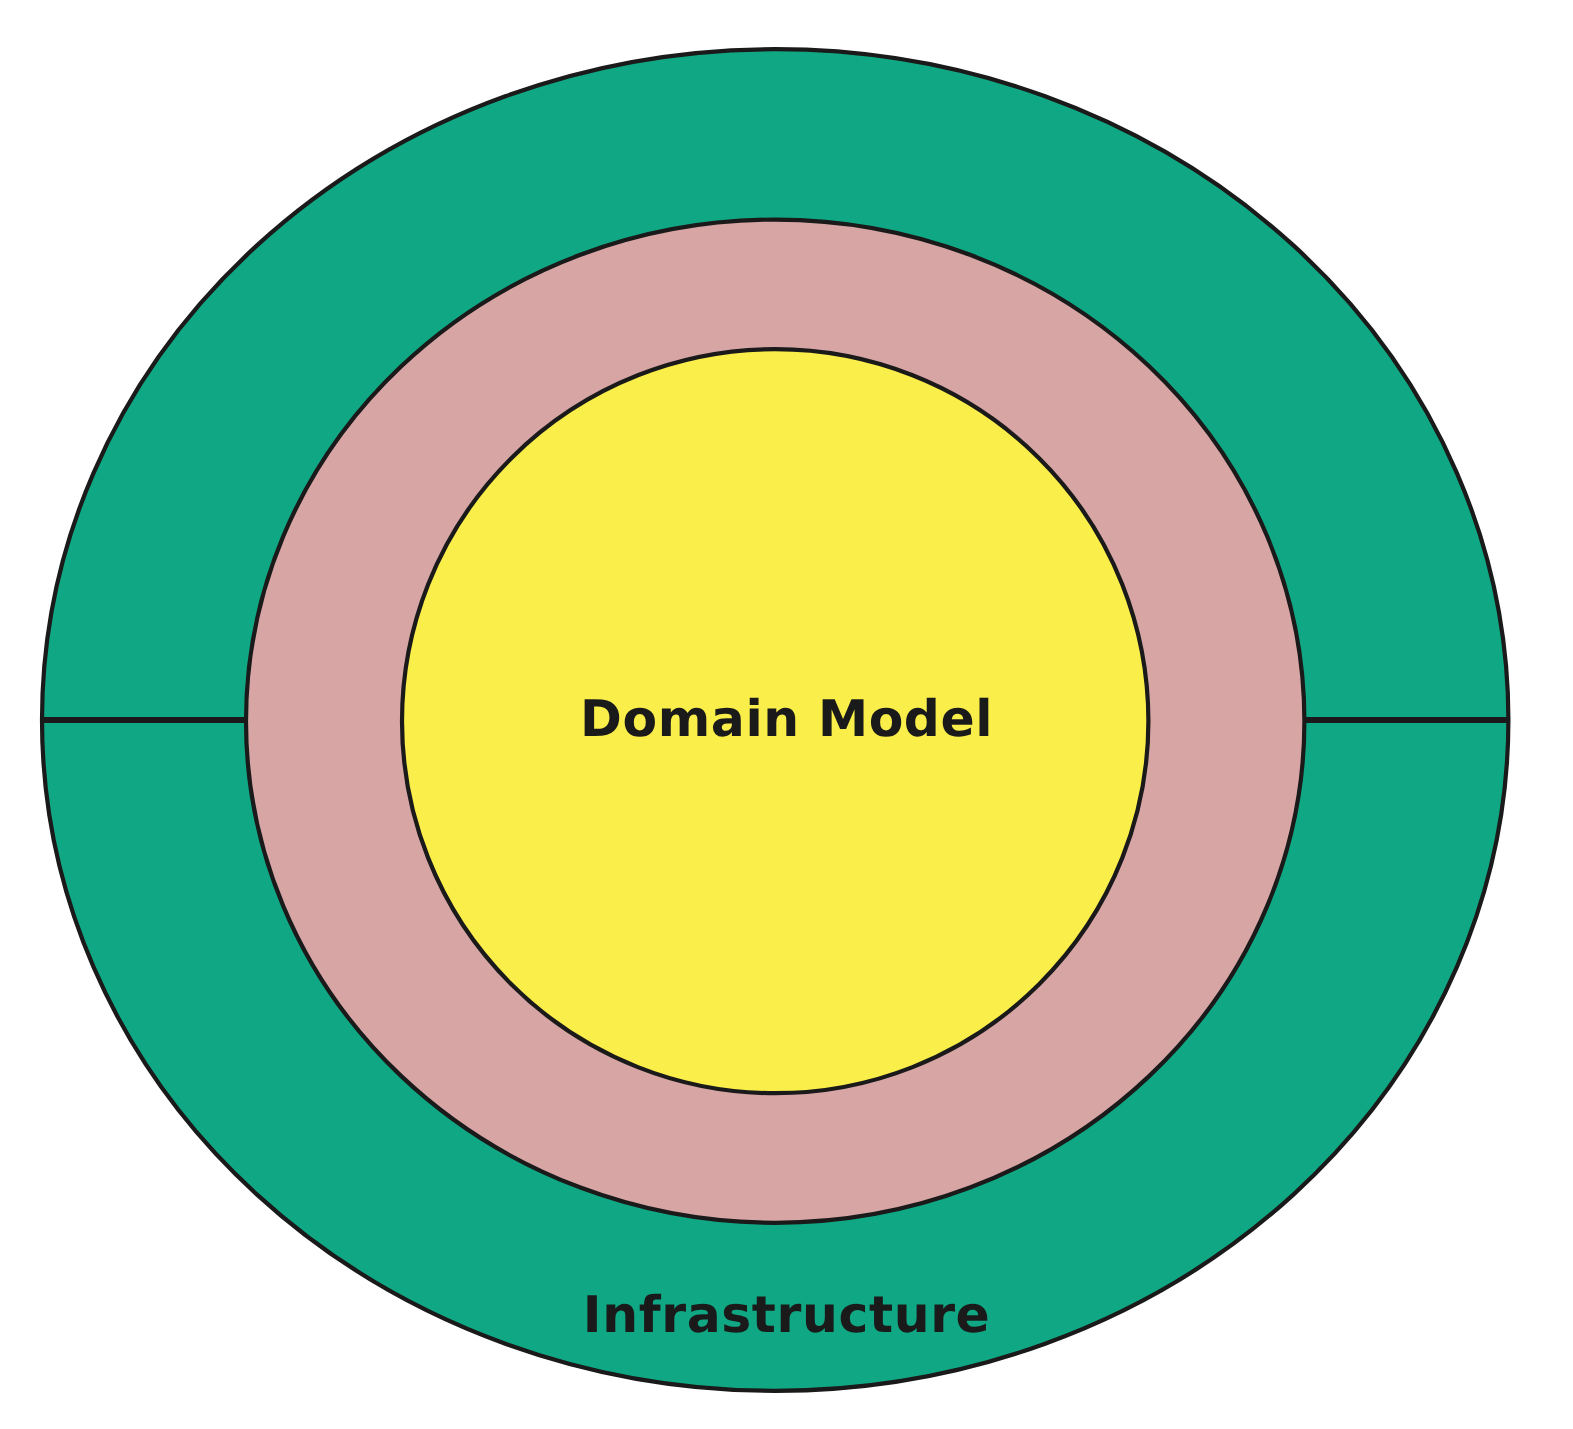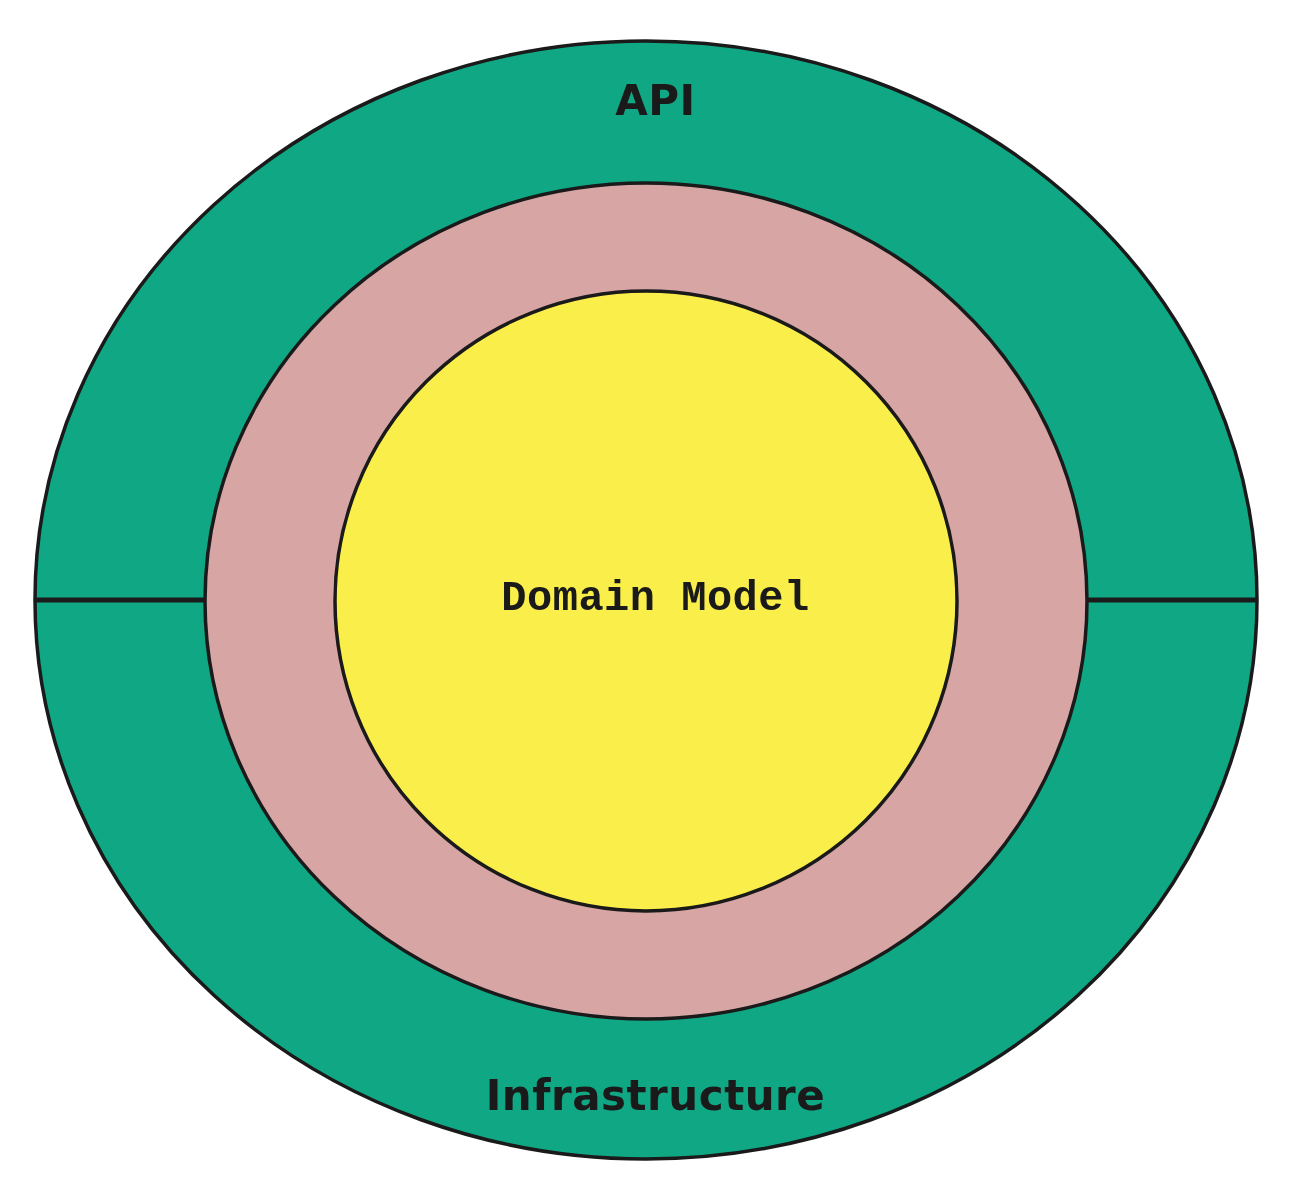--- a/index.html
+++ b/index.html
@@ -50,21 +50,20 @@
     top: 215px;
     font-size: 42px;
     letter-spacing: 0.5px;
   }
   #label-domain-model {
     left: 0;
     width: 1311px;
     top: 578px;
     font-size: 42px;
     letter-spacing: 0.5px;
-    font-family: Liberation Mono, monospace;
   }
   #label-infrastructure {
     left: 0;
     width: 1311px;
     top: 1075px;
     font-size: 42px;
     letter-spacing: 0.5px;
   }
 </style>
 </head>
@@ -78,20 +77,19 @@
 
     <line x1="35" y1="600" x2="205" y2="600" stroke="#1A1A1A" stroke-width="5"></line>
 
     <line x1="1087" y1="600" x2="1258" y2="600" stroke="#1A1A1A" stroke-width="5"></line>
 
     <ellipse cx="646" cy="601" rx="441" ry="418" fill="#D8A5A5" stroke="#1A1A1A" stroke-width="3.5"></ellipse>
 
     <ellipse cx="646" cy="601" rx="311" ry="310" fill="#FAEE4A" stroke="#1A1A1A" stroke-width="3.5"></ellipse>
   </svg>
 
-  <div class="ring-label" id="label-api">API</div>
 
 
   <div class="ring-label" id="label-domain-model">Domain Model</div>
 
   <div class="ring-label" id="label-infrastructure">Infrastructure</div>
 
 </div>
 
 </body></html>

